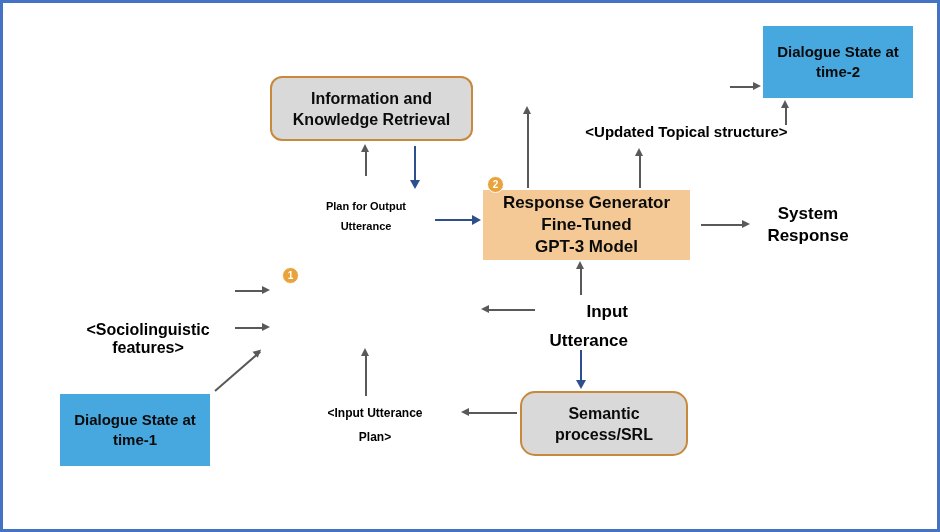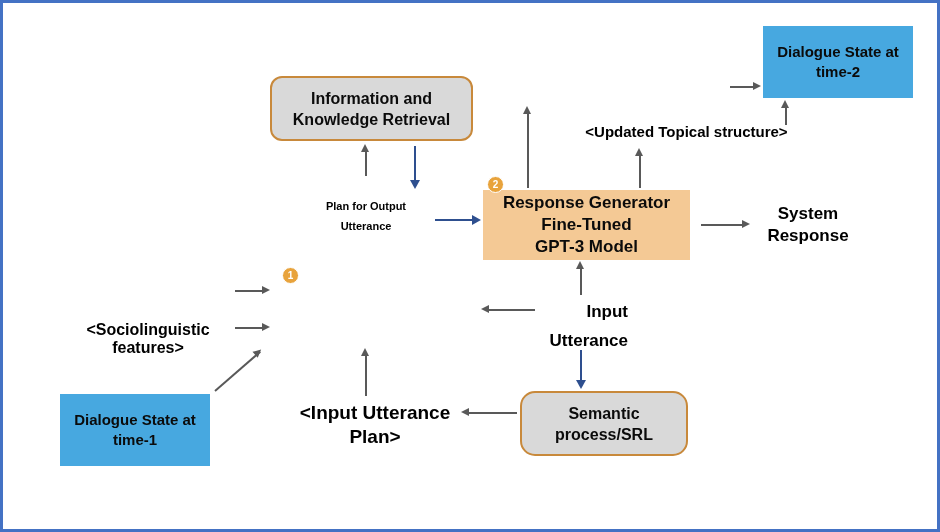--- a/index.html
+++ b/index.html
@@ -72,21 +72,21 @@
 
   <div class="lbl" style="left:755px;top:200px;width:100px;font-size:17px;line-height:22px;">System
 Response</div>
 
 
   <div class="lbl" style="left:52px;top:318px;width:186px;font-size:16px;">&lt;Sociolinguistic features&gt;</div>
 
   <div class="lbl" style="left:535px;top:294px;width:90px;font-size:17px;line-height:29px;text-align:right;">Input
 Utterance</div>
 
-  <div class="lbl" style="left:288px;top:398px;width:168px;font-size:19px;line-height:24px;">&lt;Input Utterance
+  <div class="lbl" style="left:288px;top:398px;width:168px;font-size:12px;line-height:24px;">&lt;Input Utterance
 Plan&gt;</div>
 
   <div class="shaft" style="left:362px;top:148px;width:1.6px;height:25px;"></div>
   <div class="head up" style="left:358px;top:141px;"></div>
 
   <div class="shaft blue" style="left:411px;top:143px;width:2.4px;height:35px;"></div>
   <div class="head blue down" style="left:407px;top:177px;"></div>
 
   <div class="shaft blue" style="left:432px;top:216px;width:38px;height:2.4px;"></div>
   <div class="head blue right" style="left:469px;top:212px;"></div>

